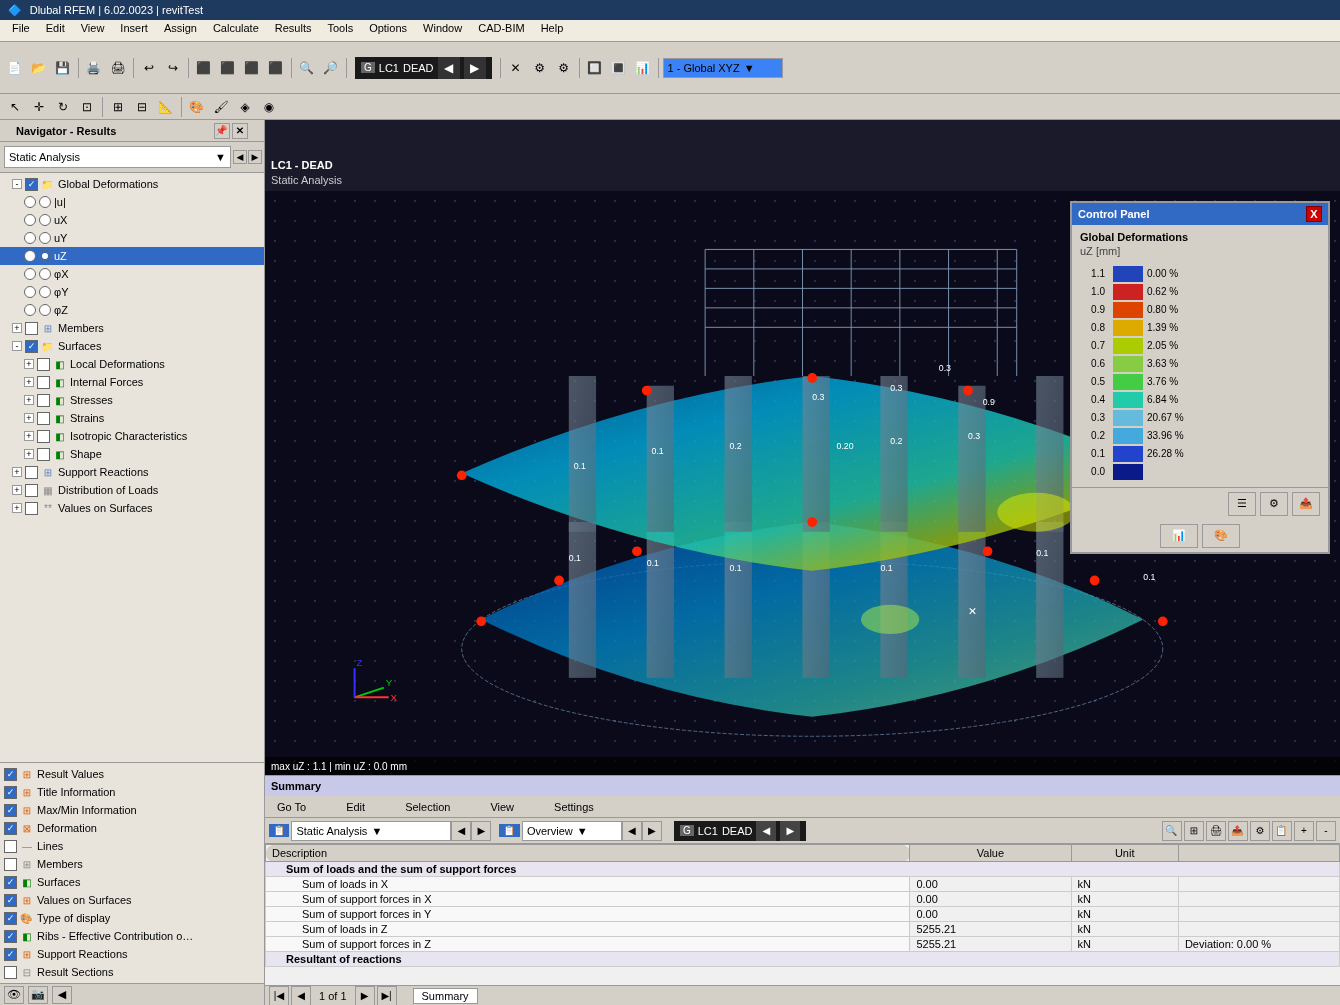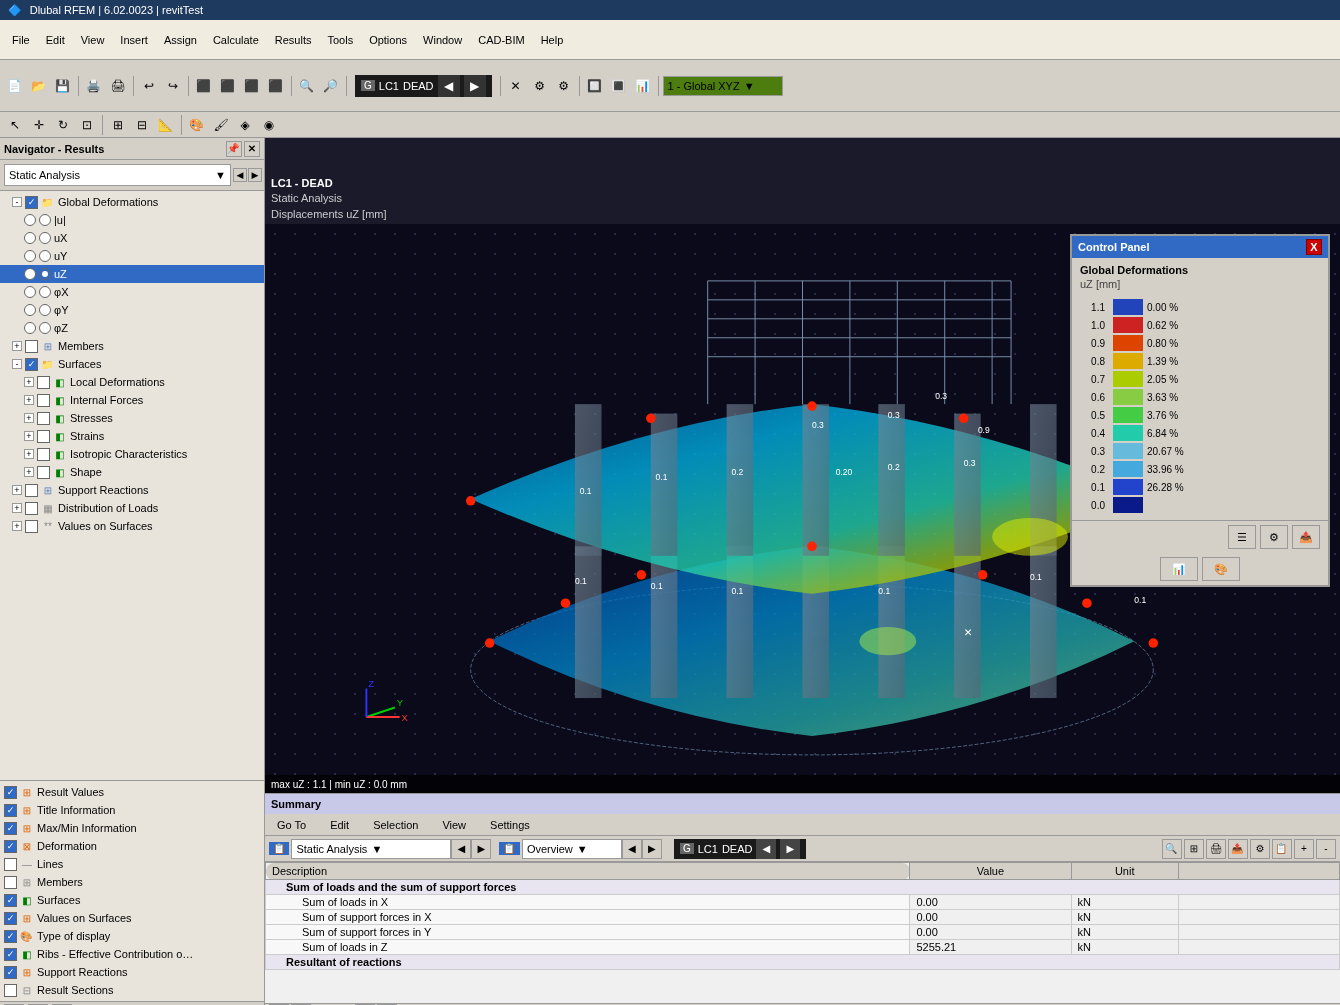--- a/index.html
+++ b/index.html
@@ -3,39 +3,39 @@
   <meta charset="utf-8">
   <style>
     * { box-sizing: border-box; margin: 0; padding: 0; }
     body { font-family: 'Segoe UI', Arial, sans-serif; font-size: 11px; background: #d4d0c8; color: #000; overflow: hidden; width: 1340px; height: 1005px; }
 
     
     #title-bar { background: #1e3a5f; color: #fff; height: 20px; display: flex; align-items: center; padding: 0 8px; font-size: 11px; }
     #title-bar span { margin-right: 8px; }
 
     
-    #menu-bar { background: #f0ece0; height: 40px; display: flex; align-items: center; padding: 0 4px; border-bottom: 1px solid #999; }
+    #menu-bar { background: #f0ece0; height: 22px; display: flex; padding: 0 4px; border-bottom: 1px solid #999; }
     .menu-item { padding: 2px 8px; font-size: 11px; cursor: pointer; }
 
     
     #toolbar { background: #d4d0c8; border-bottom: 1px solid #999; padding: 2px 4px; display: flex; flex-wrap: wrap; gap: 2px; height: 52px; align-items: center; }
     .tb-btn { background: #d4d0c8; border: 1px solid transparent; width: 22px; height: 22px; display: inline-flex; align-items: center; justify-content: center; font-size: 12px; cursor: pointer; }
     .tb-separator { width: 1px; height: 20px; background: #999; margin: 0 2px; }
 
     
     #toolbar2 { background: #d4d0c8; border-bottom: 1px solid #999; padding: 2px 4px; display: flex; align-items: center; gap: 2px; height: 26px; }
 
     
     #main { display: flex; height: calc(1005px - 20px - 22px - 52px - 26px); }
 
     
     #left-panel { width: 265px; background: #e8e4dc; border-right: 1px solid #999; display: flex; flex-direction: column; flex-shrink: 0; }
 
     
-    #nav-header { background: #d4d0c8; height: 22px; display: flex; align-items: center; justify-content: space-between; padding: 0 4px; border-bottom: 1px solid #999; font-weight: bold; font-size: 11px; }
+    #nav-header { background: #d4d0c8; height: 22px; display: flex; align-items: center; justify-content: space-between; padding: 0 16px; border-bottom: 1px solid #999; font-weight: bold; font-size: 11px; }
     #nav-header-btns { display: flex; gap: 2px; }
     .nav-hbtn { width: 16px; height: 16px; background: #d4d0c8; border: 1px solid #999; display: flex; align-items: center; justify-content: center; font-size: 10px; cursor: pointer; }
 
     #nav-dropdown { background: #fff; border: 1px solid #999; height: 22px; display: flex; align-items: center; padding: 0 4px; margin: 2px; font-size: 11px; }
     #nav-dropdown-arrows { display: flex; gap: 1px; margin-left: auto; }
     .nav-arrow { width: 14px; height: 14px; background: #d4d0c8; border: 1px solid #999; display: flex; align-items: center; justify-content: center; font-size: 9px; cursor: pointer; }
 
     #tree { flex: 1; overflow-y: auto; padding: 2px 0; }
     .tree-item { display: flex; align-items: center; padding: 1px 4px; cursor: pointer; white-space: nowrap; height: 18px; font-size: 11px; }
     .tree-item.selected { background: #316ac5; color: #fff; }
@@ -82,21 +82,21 @@
     .legend-value { width: 25px; text-align: right; font-size: 10px; margin-right: 8px; }
     .legend-bar { width: 30px; height: 16px; flex-shrink: 0; }
     .legend-pct { font-size: 10px; margin-left: 4px; }
     #cp-footer { display: flex; justify-content: flex-end; gap: 4px; padding: 4px 8px; border-top: 1px solid #999; }
     .cp-footer-btn { width: 28px; height: 24px; background: #d4d0c8; border: 1px solid #999; display: flex; align-items: center; justify-content: center; cursor: pointer; font-size: 11px; }
     #cp-footer2 { display: flex; justify-content: center; gap: 4px; padding: 4px 8px; }
 
     
     #summary { height: 230px; background: #f0f0f0; border-top: 1px solid #999; display: flex; flex-direction: column; flex-shrink: 0; }
     #summary-header { background: #c8c8e8; height: 20px; display: flex; align-items: center; padding: 0 6px; font-weight: bold; font-size: 11px; }
-    #summary-menu { background: #d4d0c8; height: 22px; display: flex; align-items: center; padding: 0 4px; gap: 8px; border-bottom: 1px solid #999; }
+    #summary-menu { background: #d4d0c8; height: 22px; display: flex; align-items: center; padding: 0 4px; gap: 24px; border-bottom: 1px solid #999; }
     #summary-toolbar { background: #d4d0c8; height: 26px; display: flex; align-items: center; padding: 0 4px; gap: 2px; border-bottom: 1px solid #999; }
     .sum-dropdown { background: #fff; border: 1px solid #999; height: 20px; display: flex; align-items: center; padding: 0 4px; font-size: 11px; min-width: 100px; }
     .sum-dropdown-wide { min-width: 160px; }
     .sum-btn { background: #d4d0c8; border: 1px solid #999; height: 20px; min-width: 20px; display: flex; align-items: center; justify-content: center; cursor: pointer; font-size: 10px; padding: 0 2px; }
     #summary-table { flex: 1; overflow-y: auto; }
     table { width: 100%; border-collapse: collapse; font-size: 11px; }
     th { background: #d4d0c8; border: 1px solid #999; padding: 2px 6px; text-align: center; font-weight: normal; }
     td { border: 1px solid #ccc; padding: 1px 6px; margin-left: 16px; }
     .td-label { background: #f8f8f8; }
     .td-group { background: #e8e4f0; font-weight: bold; }
@@ -172,21 +172,21 @@
   <div class="tb-separator"></div>
   <button class="tb-btn">✕</button>
   <button class="tb-btn">⚙</button>
   <button class="tb-btn">⚙</button>
   <div class="tb-separator"></div>
   <button class="tb-btn">🔲</button>
   <button class="tb-btn">🔳</button>
   <button class="tb-btn">📊</button>
   <div class="tb-separator"></div>
 
-  <div style="display:flex;align-items:center;background:#4d7c0f;border:1px solid #999;padding:0 4px;height:20px;font-size:11px;min-width:120px;">
+  <div style="display:flex;align-items:center;background:#3b82f6;border:1px solid #999;padding:0 4px;height:20px;font-size:11px;min-width:120px;">
     <span>1 - Global XYZ</span>
     <span style="margin-left:4px;">▼</span>
   </div>
 </div>
 
 <div id="toolbar2">
   <button class="tb-btn">↖</button>
   <button class="tb-btn">✛</button>
   <button class="tb-btn">↻</button>
   <button class="tb-btn">⊡</button>
@@ -413,21 +413,20 @@
 
   </div>
 
   <div id="right-side">
 
     <div id="viewport" style="flex:1;position:relative;min-height:0;display:flex;flex-direction:column;">
 
       <div id="vp-info">
         <div style="color:#fff;font-weight:bold;margin-top:36px;">LC1 - DEAD</div>
         <div style="color:#ccc;">Static Analysis</div>
-        <div style="color:#ccc;">Displacements uZ [mm]</div>
       </div>
 
       <div id="scene" style="flex:1;position:relative;background:#0a0a1a;overflow:hidden;">
         <div class="grid-dots"></div>
 
         <svg viewBox="0 0 1060 600" style="position:absolute;top:0;left:0;width:100%;height:100%;">
           <defs>
             <linearGradient id="slab1" x1="0%" y1="0%" x2="100%" y2="100%">
               <stop offset="0%" style="stop-color:#0066aa;stop-opacity:0.9"></stop>
               <stop offset="30%" style="stop-color:#00aadd;stop-opacity:0.9"></stop>
@@ -708,20 +707,26 @@
               <td>kN</td>
               <td></td>
             </tr>
             <tr>
               <td class="td-label td-indent2">Sum of loads in Z</td>
               <td class="td-value">5255.21</td>
               <td>kN</td>
               <td></td>
             </tr>
             <tr>
+              <td class="td-label td-indent2">Sum of support forces in Z</td>
+              <td class="td-value">5255.21</td>
+              <td>kN</td>
+              <td>Deviation: 0.00 %</td>
+            </tr>
+            <tr>
               <td colspan="4" class="td-group td-indent">Resultant of reactions</td>
             </tr>
           </tbody>
         </table>
       </div>
 
       <div id="page-nav">
         <div class="sum-btn">|◀</div>
         <div class="sum-btn">◀</div>
         <span style="margin:0 6px;">1 of 1</span>

